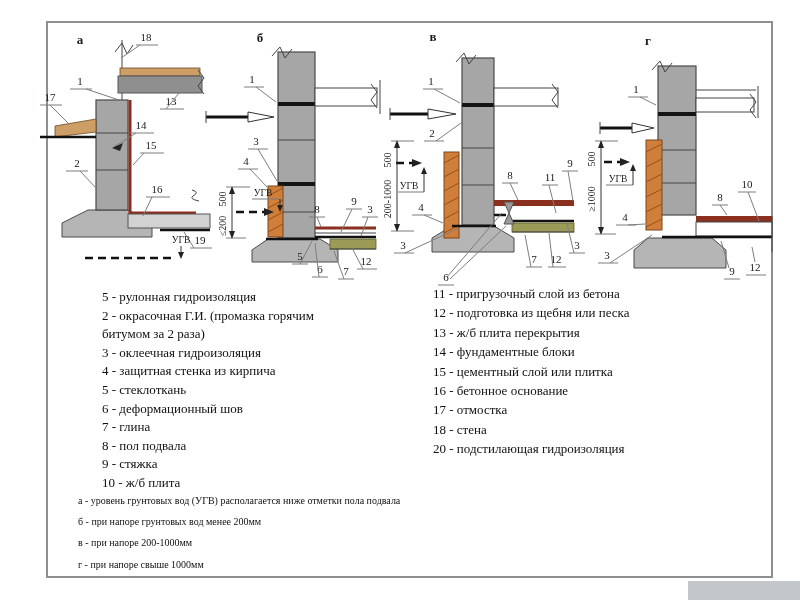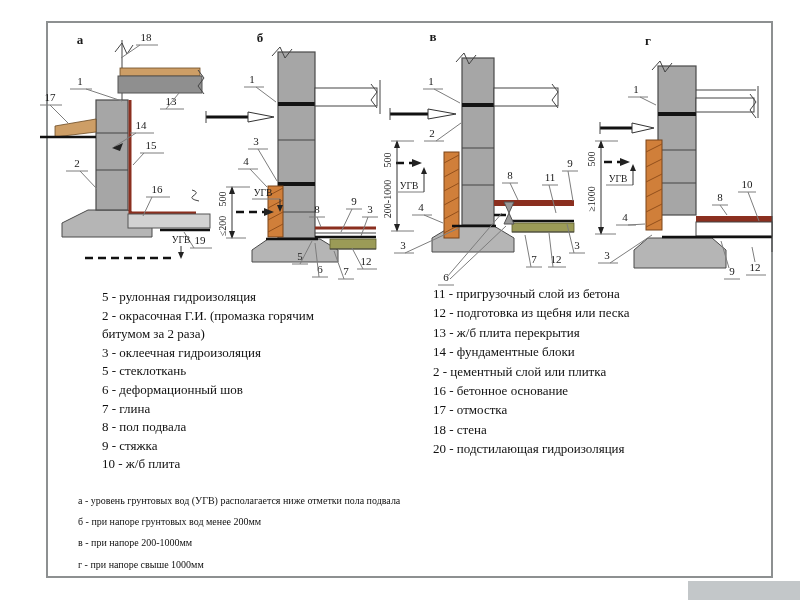--- a/index.html
+++ b/index.html
@@ -418,34 +418,35 @@
       <text class="t dimt" transform="rotate(-90 595 159)" x="595" y="159" text-anchor="middle">500</text>
       <text class="t dimt" transform="rotate(-90 595 199)" x="595" y="199" text-anchor="middle">≥1000</text>
     </g>
   </g>
 </svg>
 
 <div class="legend-col" id="legend-left">
   <div>5 - рулонная гидроизоляция</div>
   <div>2 - окрасочная Г.И. (промазка горячим битумом за 2 раза)</div>
   <div>3 - оклеечная гидроизоляция</div>
+  <div>4 - защитная стенка из кирпича</div>
   <div>5 - стеклоткань</div>
   <div>6 - деформационный шов</div>
   <div>7 - глина</div>
   <div>8 - пол подвала</div>
   <div>9 - стяжка</div>
   <div>10 - ж/б плита</div>
 </div>
 
 <div class="legend-col" id="legend-right">
   <div>11 - пригрузочный слой из бетона</div>
   <div>12 - подготовка из щебня или песка</div>
   <div>13 - ж/б плита перекрытия</div>
   <div>14 - фундаментные блоки</div>
-  <div>2 - цементный слой или плитка</div>
+  <div>15 - цементный слой или плитка</div>
   <div>16 - бетонное основание</div>
   <div>17 - отмостка</div>
   <div>18 - стена</div>
   <div>20 - подстилающая гидроизоляция</div>
 </div>
 
 <div id="notes">
   <div>а - уровень грунтовых вод (УГВ) располагается ниже отметки пола подвала</div>
   <div>б - при напоре грунтовых вод менее 200мм</div>
   <div>в - при напоре 200-1000мм</div>

